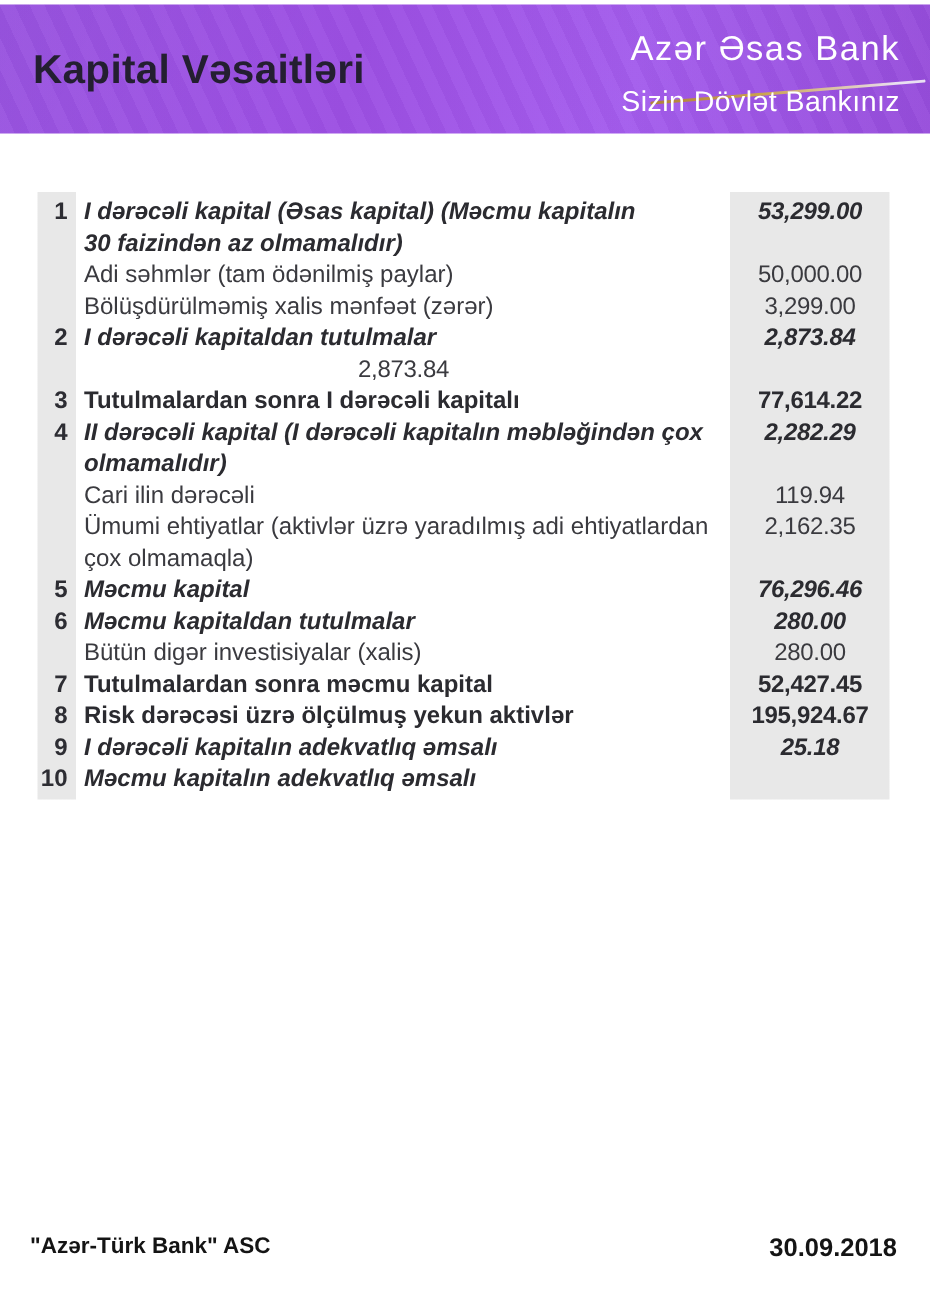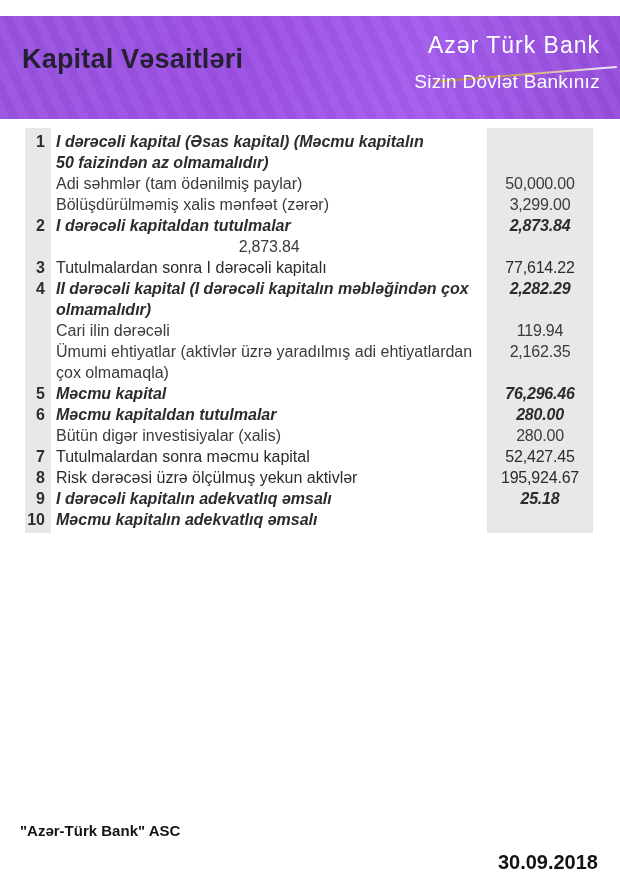--- a/index.html
+++ b/index.html
@@ -7,22 +7,22 @@
   .page {
     position:relative;
     width:620px; height:877px;
     background:#ffffff;
     overflow:hidden;
     font-family:"Liberation Sans","DejaVu Sans",sans-serif;
   }
 
   
   .header {
-    position:absolute; top:16px; left:0;
-    width:620px; height:103px;
+    position:absolute; top:3px; left:0;
+    width:620px; height:86px;
     background:
       linear-gradient(115deg, rgba(0,0,0,0.06) 0%, rgba(0,0,0,0) 34%),
       linear-gradient(245deg, rgba(0,0,0,0.05) 0%, rgba(0,0,0,0) 45%),
       linear-gradient(100deg, #a158ec 0%, #9c4fe2 38%, #a55def 68%, #9d50e5 100%);
     padding-left: 24px;
   }
   .header::after {
     content:""; position:absolute; inset:0;
     background:
       repeating-linear-gradient(65deg,
@@ -66,51 +66,52 @@
     grid-template-columns:26px 1fr 106px;
     font-size:16px; line-height:21px;
   }
   .cnum {
     text-align:right; padding-right:6px;
     font-weight:700; font-style:normal; color:#2d2d33;
   }
   .clabel { padding-left:5px; padding-right:8px; }
   .cvalue { text-align:center; letter-spacing:-0.2px; }
   .trow.r  .clabel, .trow.r  .cvalue { font-weight:400; color:#3a3a3f; }
-  .trow.b  .clabel, .trow.b  .cvalue { font-weight:400; color:#2b2b30; }
+  .trow.b  .clabel, .trow.b  .cvalue { font-weight:700; color:#2b2b30; }
   .trow.em .clabel, .trow.em .cvalue { font-weight:700; font-style:italic; color:#2b2b30; }
   .clabel.lw { max-width:400px; }
 
   
   .footer-company {
     position:absolute; left:20px; top:822px;
     font-size:15px; font-weight:700; color:#141414;
   }
   .footer-date {
     position:absolute; right:22px; top:822px;
-    font-size:20px; font-weight:700; color:#141414;margin-top:29px;
+    font-size:17px; font-weight:700; color:#141414;
   }
 </style>
 </head>
 <body>
 
 <div class="page">
 
   <div class="header">
     <div class="page-title">Kapital Vəsaitləri</div>
-    <div class="brand">Azər Türk Bank</div>
+    <div class="brand">Azər Əsas Bank</div>
     <div class="brand-line"></div>
     <div class="tagline">Sizin Dövlət Bankınız</div>
   </div>
 
   <div class="captable">
 
     <div class="trow em">
       <div class="cnum">1</div>
-      <div class="clabel lw">I dərəcəli kapital (Əsas kapital) (Məcmu kapitalın 50 faizindən az olmamalıdır)</div>
+      <div class="clabel lw">I dərəcəli kapital (Əsas kapital) (Məcmu kapitalın 30 faizindən az olmamalıdır)</div>
+      <div class="cvalue">53,299.00</div>
     </div>
 
     <div class="trow r">
       <div class="cnum"></div>
       <div class="clabel">Adi səhmlər (tam ödənilmiş paylar)</div>
       <div class="cvalue">50,000.00</div>
     </div>
 
     <div class="trow r">
       <div class="cnum"></div>

